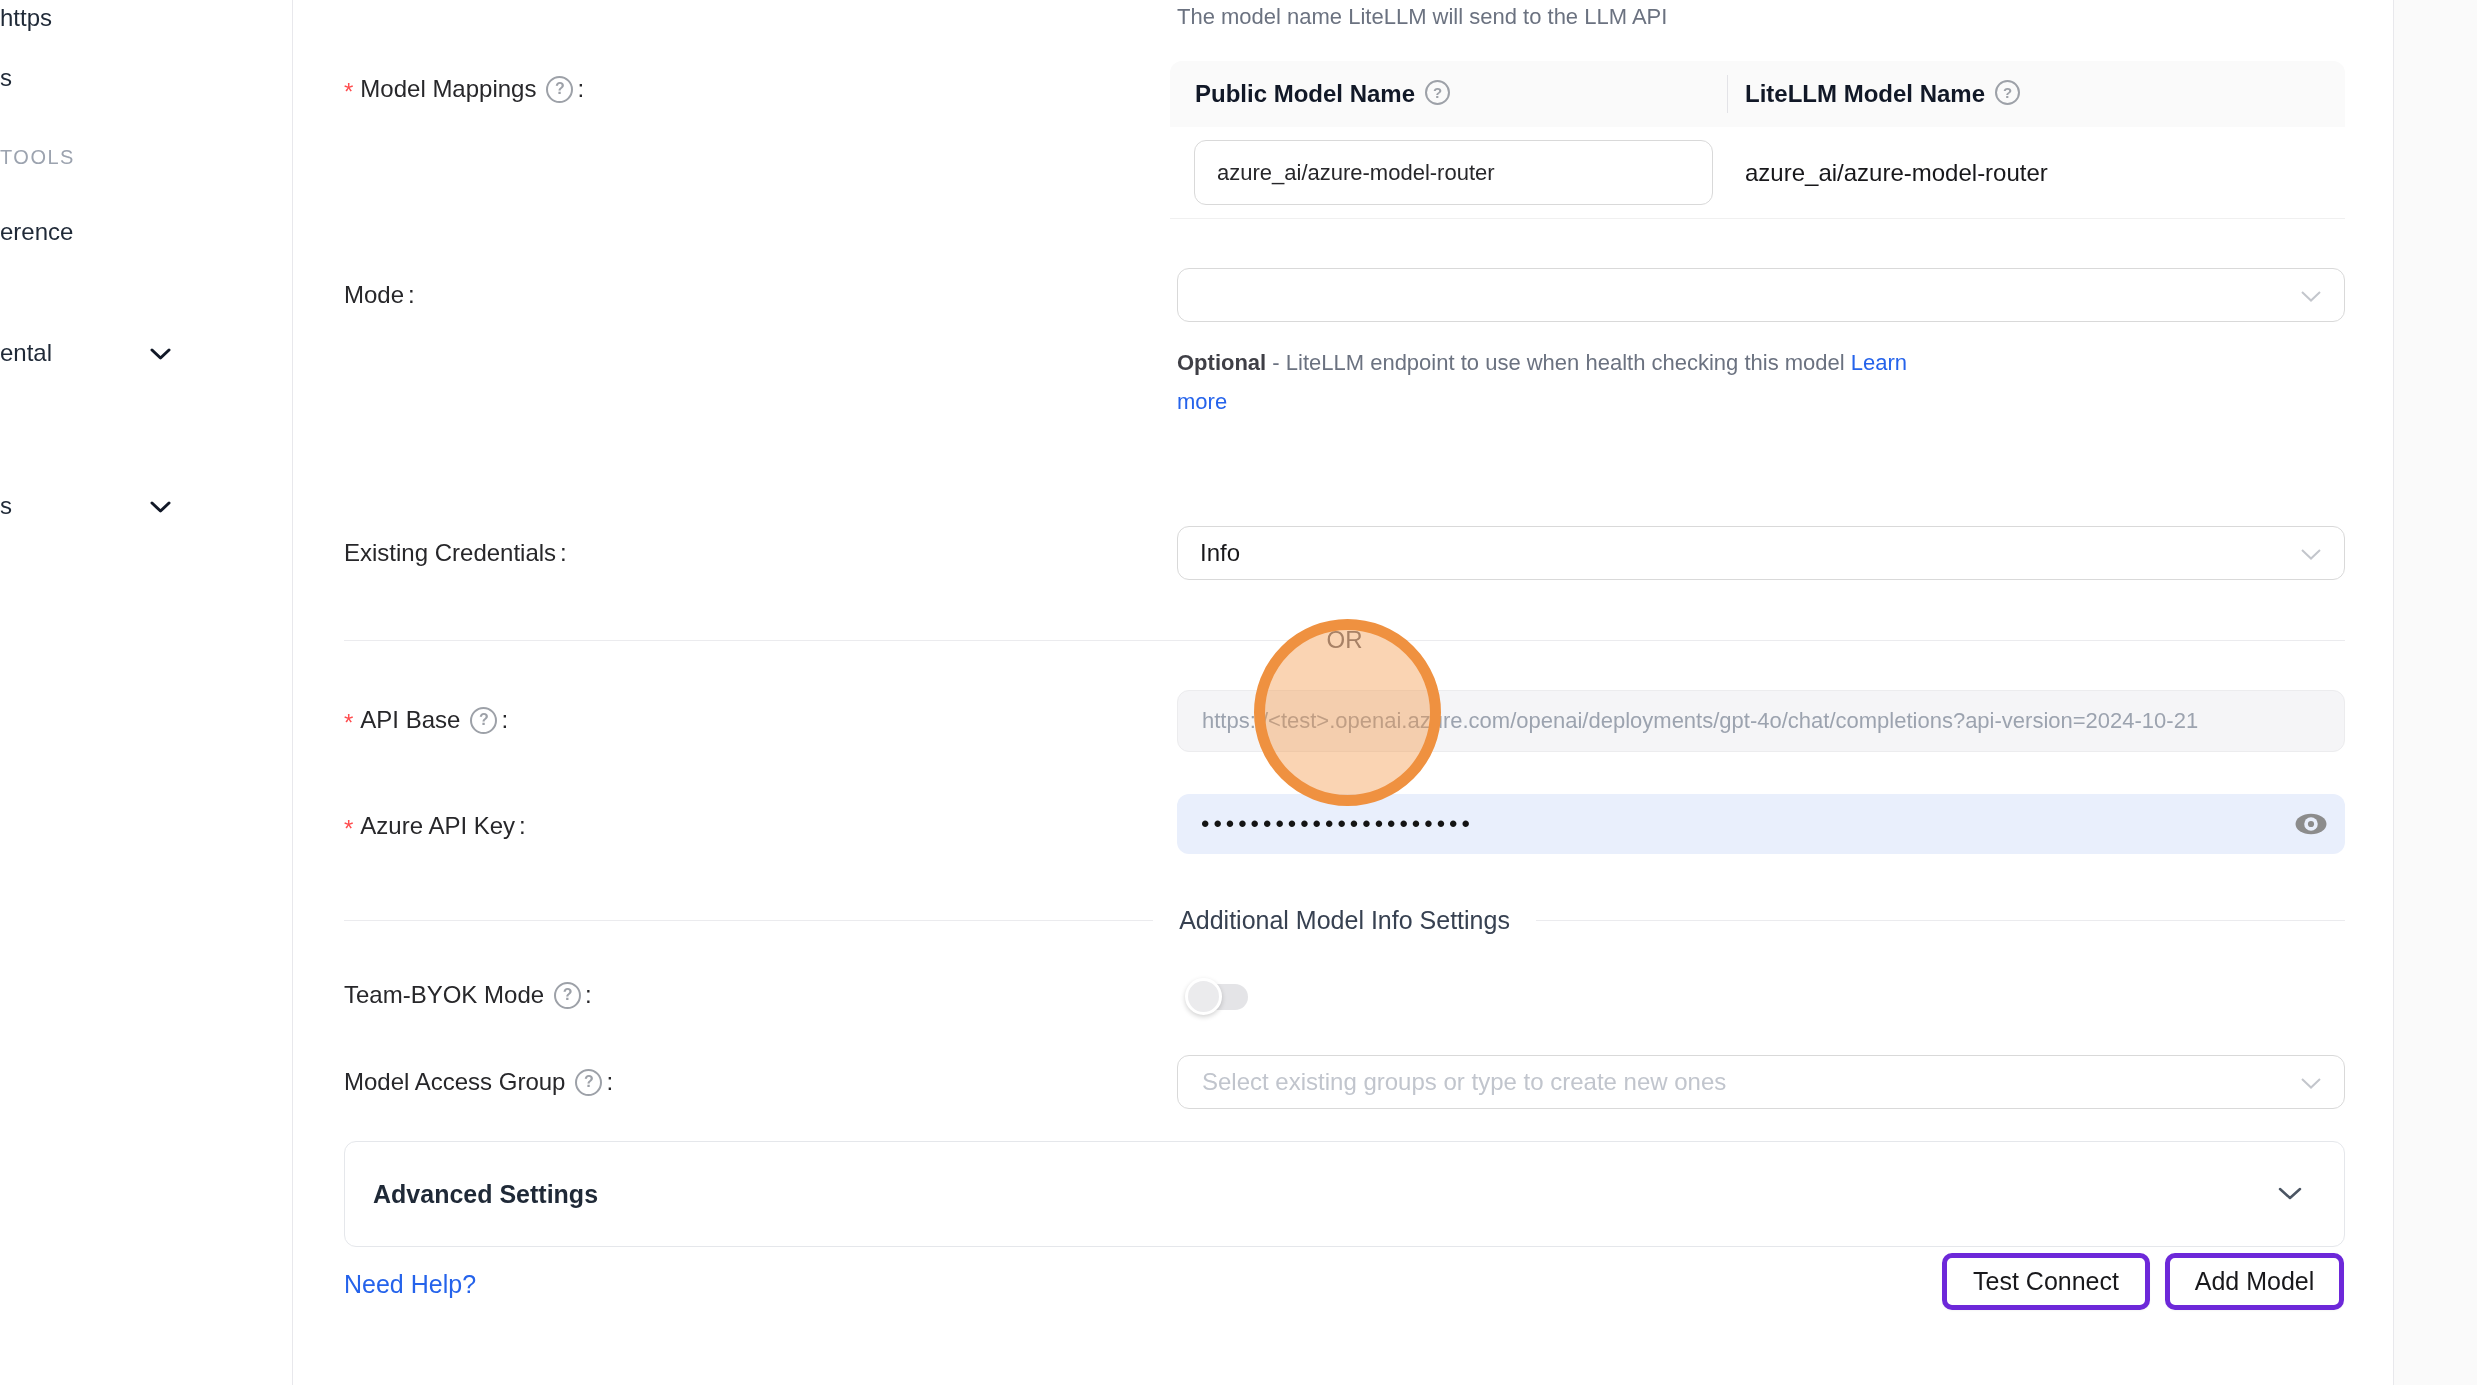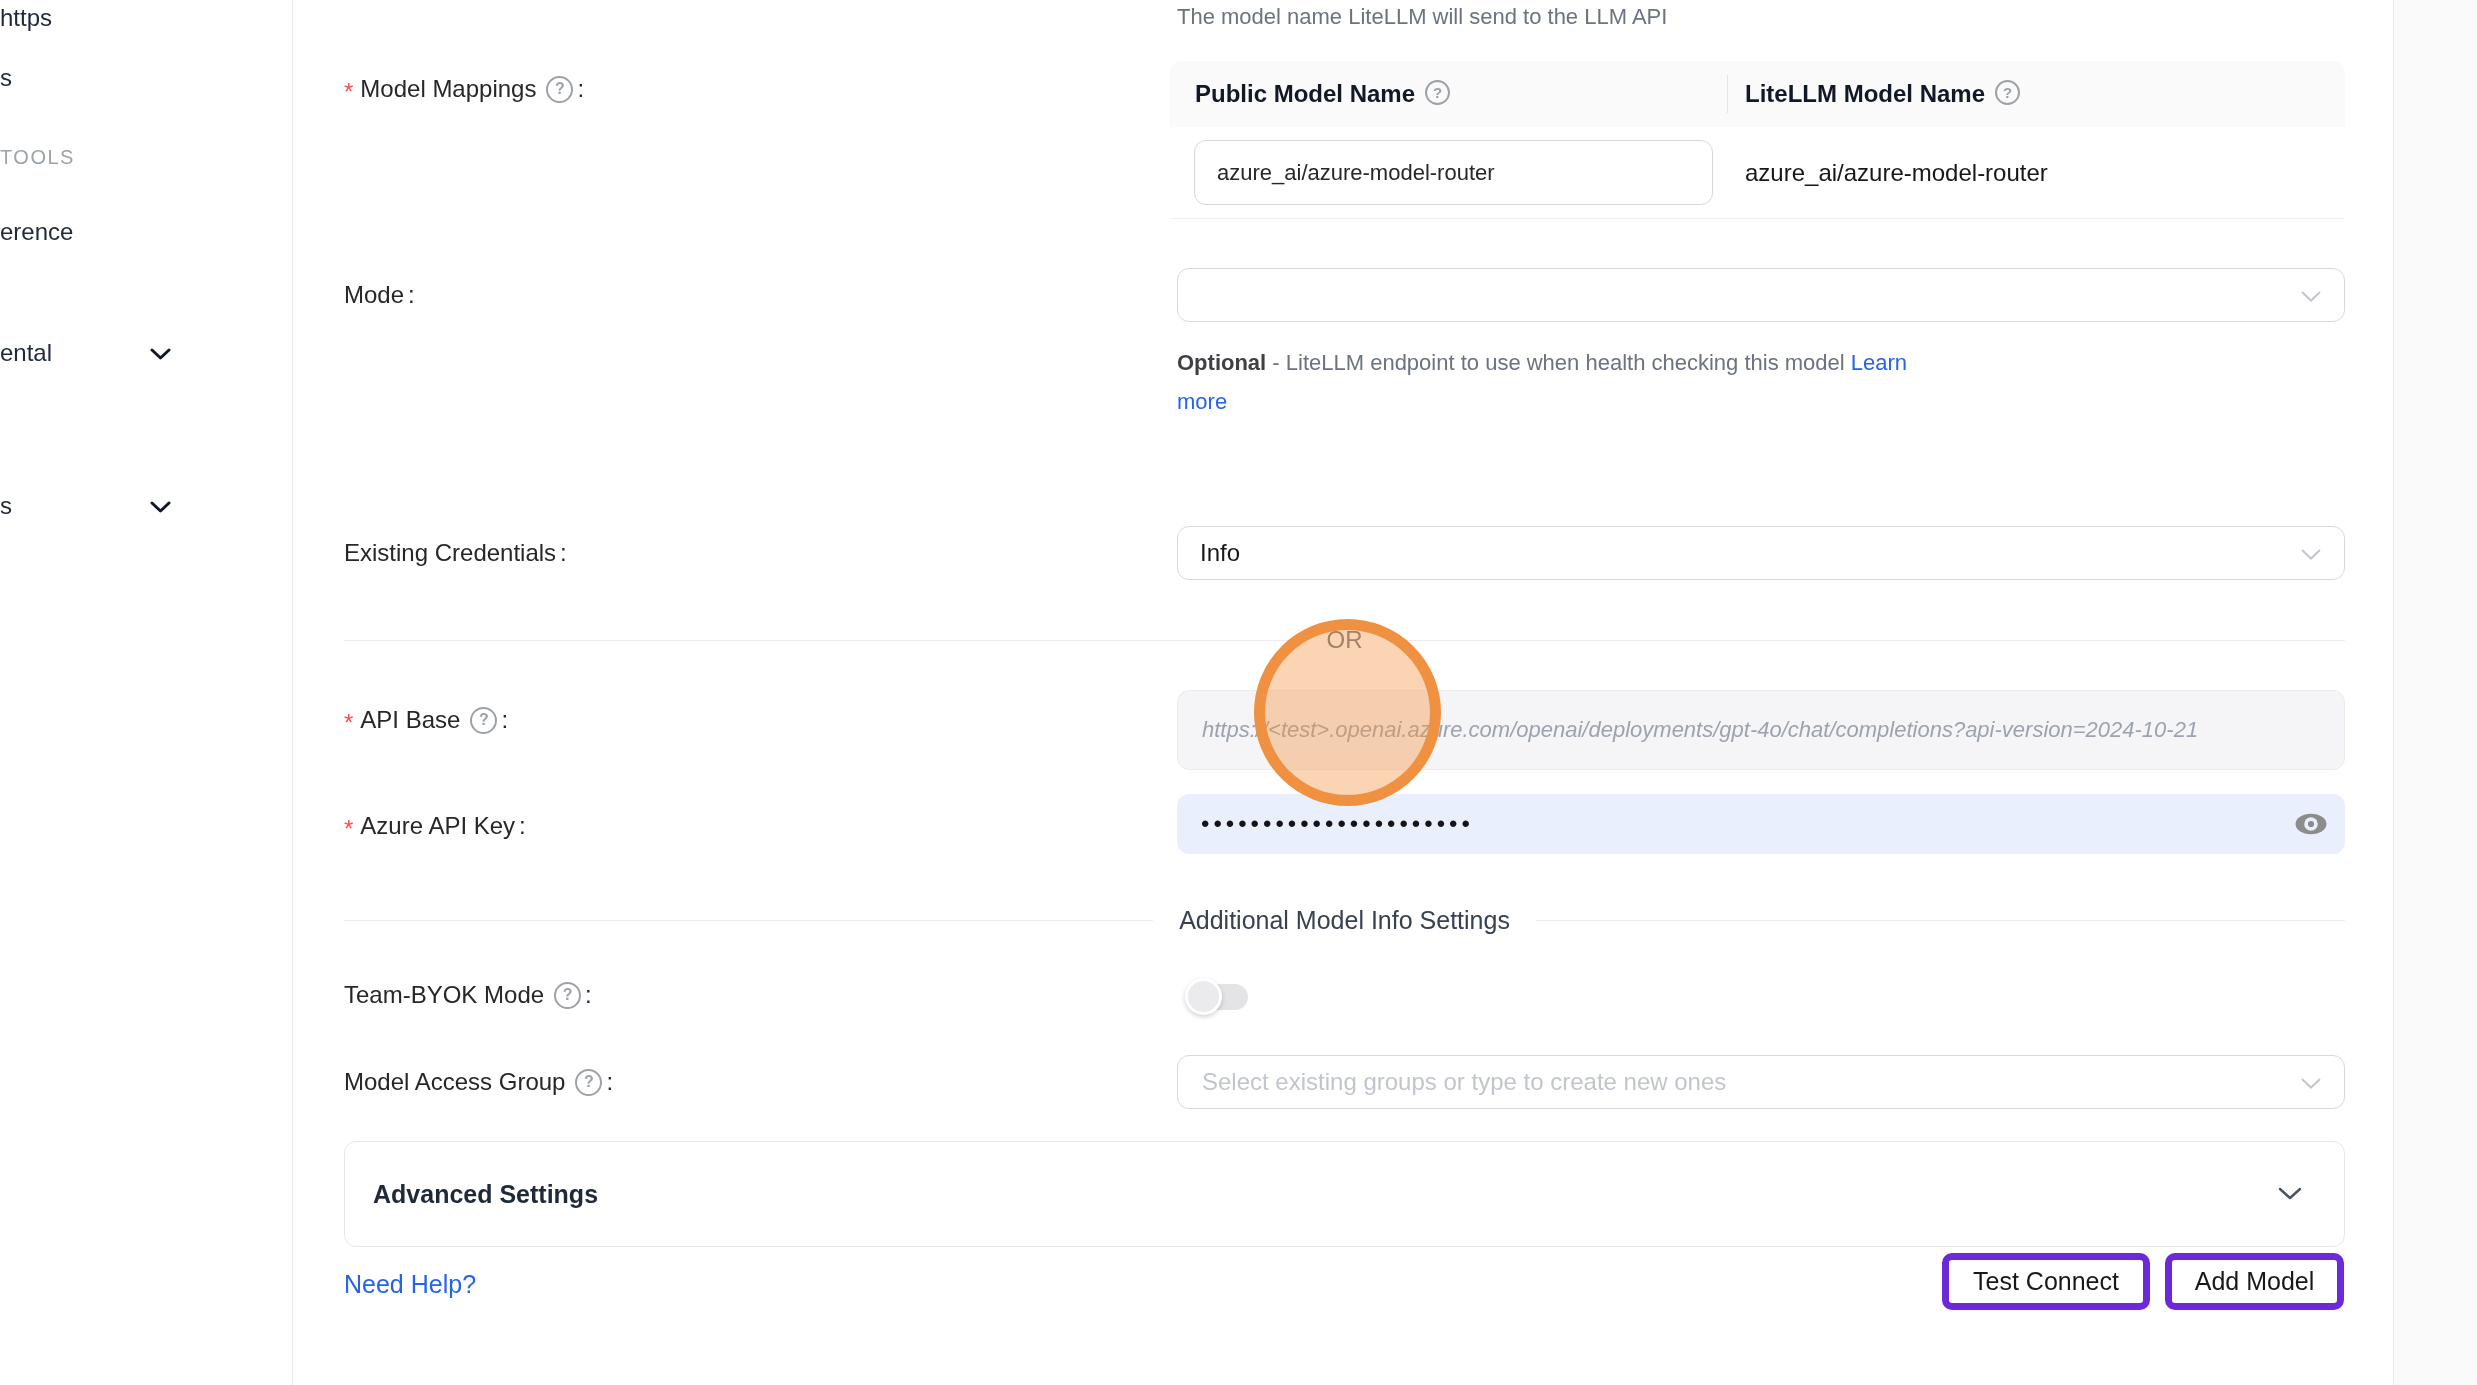--- a/index.html
+++ b/index.html
@@ -41,23 +41,23 @@
                font-size:22px; color:#27272a; padding:0 22px; outline:none; font-family:inherit; background:#fff; }
   .lit-value { position:absolute; left:575px; top:50%; transform:translateY(-50%); font-size:24px; color:#18181b; white-space:nowrap; }
 
   
   .select-box { position:absolute; left:884px; width:1168px; height:54px; border:1px solid #d9d9d9; border-radius:12px; background:#fff;
                 display:flex; align-items:center; padding:0 60px 0 22px; font-size:24px; color:#18181b; cursor:pointer; }
   .select-chevron { position:absolute; right:22px; top:50%; transform:translateY(-50%); }
   .mag-input { border:none; outline:none; background:transparent; width:100%; font-size:24px; font-family:inherit; color:#27272a; }
   .mag-input::placeholder { color:#c1c5cd; }
 
-  .api-base-box { position:absolute; left:884px; top:690px; width:1168px; height:80px; background:#f5f5f7; border:1px solid #ececee;
+  .api-base-box { position:absolute; left:884px; top:690px; width:1168px; height:62px; background:#f5f5f7; border:1px solid #ececee;
                   border-radius:12px; display:flex; align-items:center; padding:0 24px; font-size:22px; color:#9ca3af;
-                  white-space:nowrap; overflow:hidden;font-style:italic; }
+                  white-space:nowrap; overflow:hidden; }
   .key-box { position:absolute; left:884px; top:794px; width:1168px; height:60px; background:#e9effc; border-radius:12px;
              display:flex; align-items:center; padding:0 64px 0 24px; }
   .key-dots { font-size:24px; letter-spacing:4px; color:#141414; line-height:1; }
   .eye { position:absolute; right:16px; top:50%; transform:translateY(-50%); cursor:pointer; display:flex; }
 
   
   .divider-row { position:absolute; left:51px; width:2001px; height:26px; display:flex; align-items:center; }
   .divider-line { flex:1; height:1px; background:#ebebee; }
   .divider-text { padding:0 26px; font-size:24px; color:#71717a; white-space:nowrap; background:#fff; }
   .divider-text.dark { color:#374151; font-size:25px; }
@@ -67,21 +67,21 @@
   .toggle-knob { position:absolute; left:-3px; top:-6px; width:37px; height:37px; border-radius:50%; background:#ebebed;
                  border:3px solid #fff; box-shadow:0 2px 5px rgba(0,0,0,0.18); }
 
   
   .adv-panel { position:absolute; left:51px; top:1141px; width:2001px; height:106px; border:1px solid #e5e7eb; border-radius:12px;
                display:flex; align-items:center; justify-content:space-between; padding:0 42px 0 28px; cursor:pointer; }
   .adv-title { font-size:25px; font-weight:700; color:#1f2937; }
 
   .need-help { position:absolute; left:51px; top:1267px; height:34px; display:flex; align-items:center; font-size:25px; }
 
-  .btn { position:absolute; top:1253px; height:57px; border:7px solid #6d28d9; border-radius:10px; background:#fff;
+  .btn { position:absolute; top:1253px; height:57px; border:5px solid #6d28d9; border-radius:10px; background:#fff;
          display:flex; align-items:center; justify-content:center; font-size:25px; font-weight:500; color:#18181b;
          font-family:inherit; cursor:pointer; box-shadow:0 1px 2px rgba(0,0,0,0.04); }
   .btn-test { left:1649px; width:208px; }
   .btn-add { left:1872px; width:179px; }
 
   
   .click-ring { position:absolute; left:1254px; top:619px; width:187px; height:187px; border-radius:50%;
                 border:11px solid #ef9140; background:rgba(243,152,74,0.42); z-index:20; pointer-events:none; }
 </style>
 </head>

